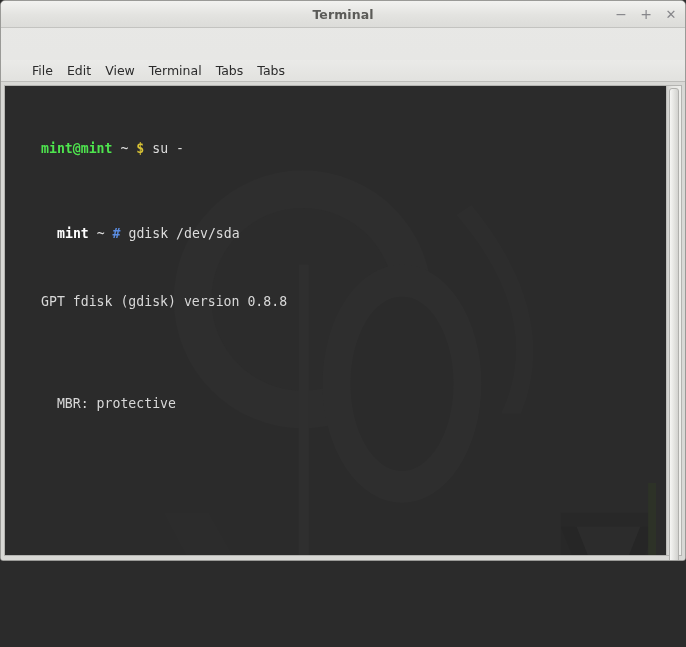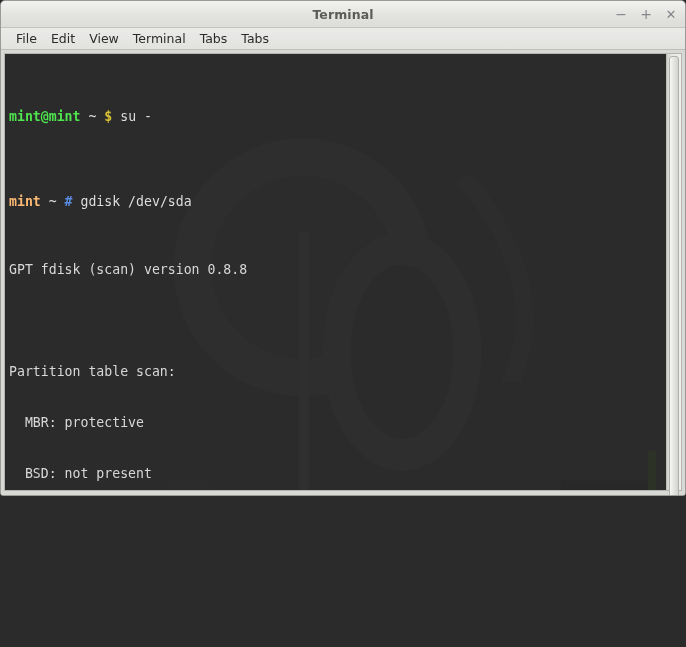--- a/index.html
+++ b/index.html
@@ -11,21 +11,21 @@
   body {
     width: 686px;
     height: 647px;
     overflow: hidden;
     font-family: "DejaVu Sans", sans-serif;
   }
 
   #window {
     position: relative;
     width: 686px;
-    height: 496px;
+    height: 561px;
     box-sizing: border-box;
     background: linear-gradient(to bottom, #e8e8e6 0%, #dededb 100%);
     border: 1px solid #9a9a97;
     border-radius: 5px 5px 3px 3px;
     display: flex;
     flex-direction: column;
     overflow: hidden;
     justify-content: flex-end;
   }
 
@@ -70,22 +70,23 @@
   }
   .winbtn.close { font-size: 13px; }
 
   
   #menubar {
     height: 21px;
     flex: 0 0 21px;
     background: linear-gradient(to bottom, #eaeae8 0%, #e2e2df 100%);
     display: flex;
     align-items: center;
-    padding-left: 8px;
+    padding-left: 24px;
     border-bottom: 1px solid #bdbdba;
+    margin-top: 32px;
   }
   .menu-item {
     font-size: 12.5px;
     color: #2c2c2c;
     padding: 1px 7px 2px 7px;
     border-radius: 2px;
     user-select: none;
   }
 
   
@@ -103,20 +104,21 @@
     border: 1px solid #b4b4b1;
     background: #2a2a2a;
     min-width: 0;
   }
   #terminal {
     position: relative;
     flex: 1 1 auto;
     background: #2b2b2b;
     overflow: hidden;
     min-width: 0;
+    padding-left: 32px;
   }
   
   #wallpaper {
     position: absolute;
     inset: 0;
     pointer-events: none;
     opacity: 1;
   }
   #screen {
     position: relative;
@@ -124,21 +126,21 @@
     padding: 3px 0 0 4px;
     font-family: "DejaVu Sans Mono", monospace;
     font-size: 13.2px;
     line-height: 17px;
     color: #d8d8d8;
     white-space: pre;
     letter-spacing: 0px;
   }
   .ln { height: 17px; }
   .c-green  { color: #4ee44e; font-weight: bold; }
-  .c-red    { color: #fdba74; font-weight: bold; }
+  .c-red    { color: #ffffff; font-weight: bold; margin-left: 16px; }
   .c-yellow { color: #d8c234; font-weight: bold; }
   .c-blue   { color: #5a8ce0; font-weight: bold; }
   .c-white  { color: #dcdcdc; }
 
   
   #scrollbar {
     flex: 0 0 14px;
     background: linear-gradient(to right, #cfcfcc 0%, #e6e6e3 35%, #efefec 100%);
     border-left: 1px solid #bdbdba;
     position: relative;
@@ -201,25 +203,23 @@
           <rect x="0" y="0" width="666" height="600" fill="#2b2b2b" opacity="0.55"></rect>
         </svg>
 
         <div id="screen">
 
           <div class="ln"><span class="c-green">mint@mint</span><span class="c-white"> ~ </span><span class="c-yellow">$</span><span class="c-white"> su -</span></div>
 
 
           <div class="ln"><span class="c-red">mint</span><span class="c-white"> ~ </span><span class="c-blue">#</span><span class="c-white"> gdisk /dev/sda</span></div>
 
-          <div class="ln">GPT fdisk (scan) version 0.8.8</div>
+          <div class="ln">GPT fdisk (gdisk) version 0.8.8</div>
           <div class="ln"></div>
-          <div class="ln">Partition table scan:</div>
           <div class="ln">  MBR: protective</div>
-          <div class="ln">  BSD: not present</div>
           
           
           
           
           
           
           
           
           
           

